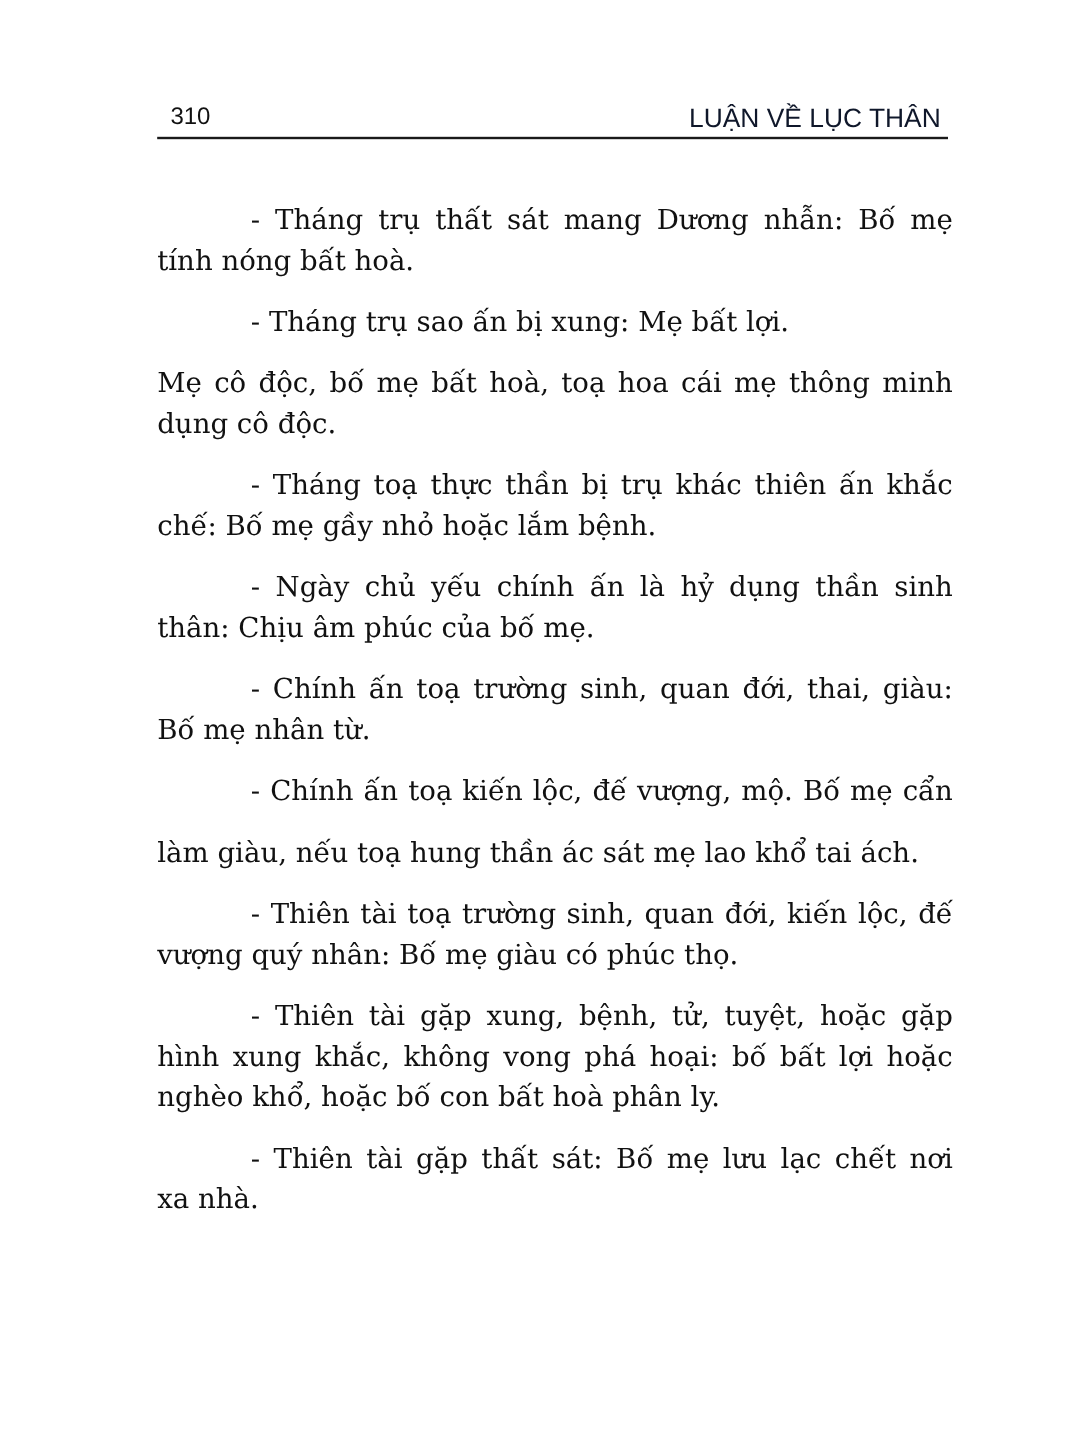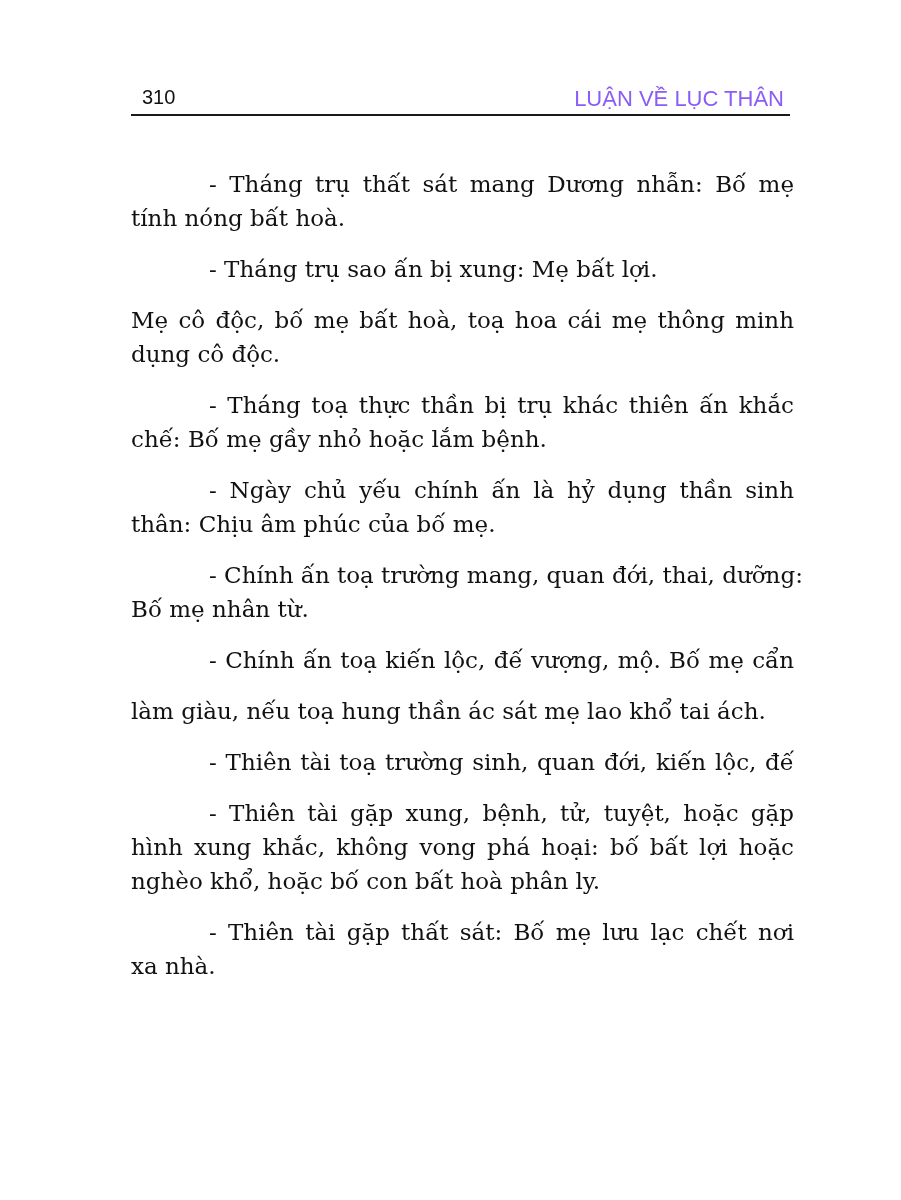--- a/index.html
+++ b/index.html
@@ -28,21 +28,21 @@
       font-family: "Liberation Sans", sans-serif;
       font-size: 20px;
       color: #111;
     }
     .running-title {
       position: absolute;
       right: 6px;
       top: 6px;
       font-family: "Liberation Sans", sans-serif;
       font-size: 22px;
-      color: #8b5cf6;
+      color: #0f172a;
       letter-spacing: 0px;
     }
     .header-rule {
       position: absolute;
       left: 0;
       top: 34px;
       width: 659px;
       height: 2px;
       background: #1a1a1a;
     }
@@ -101,31 +101,32 @@
   </p>
   <p class="para">
     <span class="line first">- Tháng toạ thực thần bị trụ khác thiên ấn khắc</span>
     <span class="line last">chế: Bố mẹ gầy nhỏ hoặc lắm bệnh.</span>
   </p>
   <p class="para">
     <span class="line first">- Ngày chủ yếu chính ấn là hỷ dụng thần sinh</span>
     <span class="line last">thân: Chịu âm phúc của bố mẹ.</span>
   </p>
   <p class="para">
-    <span class="line first">- Chính ấn toạ trường mang, quan đới, thai, dưỡng:</span>
+    <span class="line first">- Chính ấn toạ trường sinh, quan đới, thai, giàu:</span>
     <span class="line last">Bố mẹ nhân từ.</span>
   </p>
   <p class="para">
     <span class="line first">- Chính ấn toạ kiến lộc, đế vượng, mộ. Bố mẹ cẩn</span>
   </p>
   <p class="para">
     <span class="line last">làm giàu, nếu toạ hung thần ác sát mẹ lao khổ tai ách.</span>
   </p>
   <p class="para">
     <span class="line first">- Thiên tài toạ trường sinh, quan đới, kiến lộc, đế</span>
+    <span class="line last">vượng quý nhân: Bố mẹ giàu có phúc thọ.</span>
   </p>
   <p class="para">
     <span class="line first">- Thiên tài gặp xung, bệnh, tử, tuyệt, hoặc gặp</span>
     <span class="line">hình xung khắc, không vong phá hoại: bố bất lợi hoặc</span>
     <span class="line last">nghèo khổ, hoặc bố con bất hoà phân ly.</span>
   </p>
   <p class="para">
     <span class="line first">- Thiên tài gặp thất sát: Bố mẹ lưu lạc chết nơi</span>
     <span class="line last">xa nhà.</span>
   </p>

